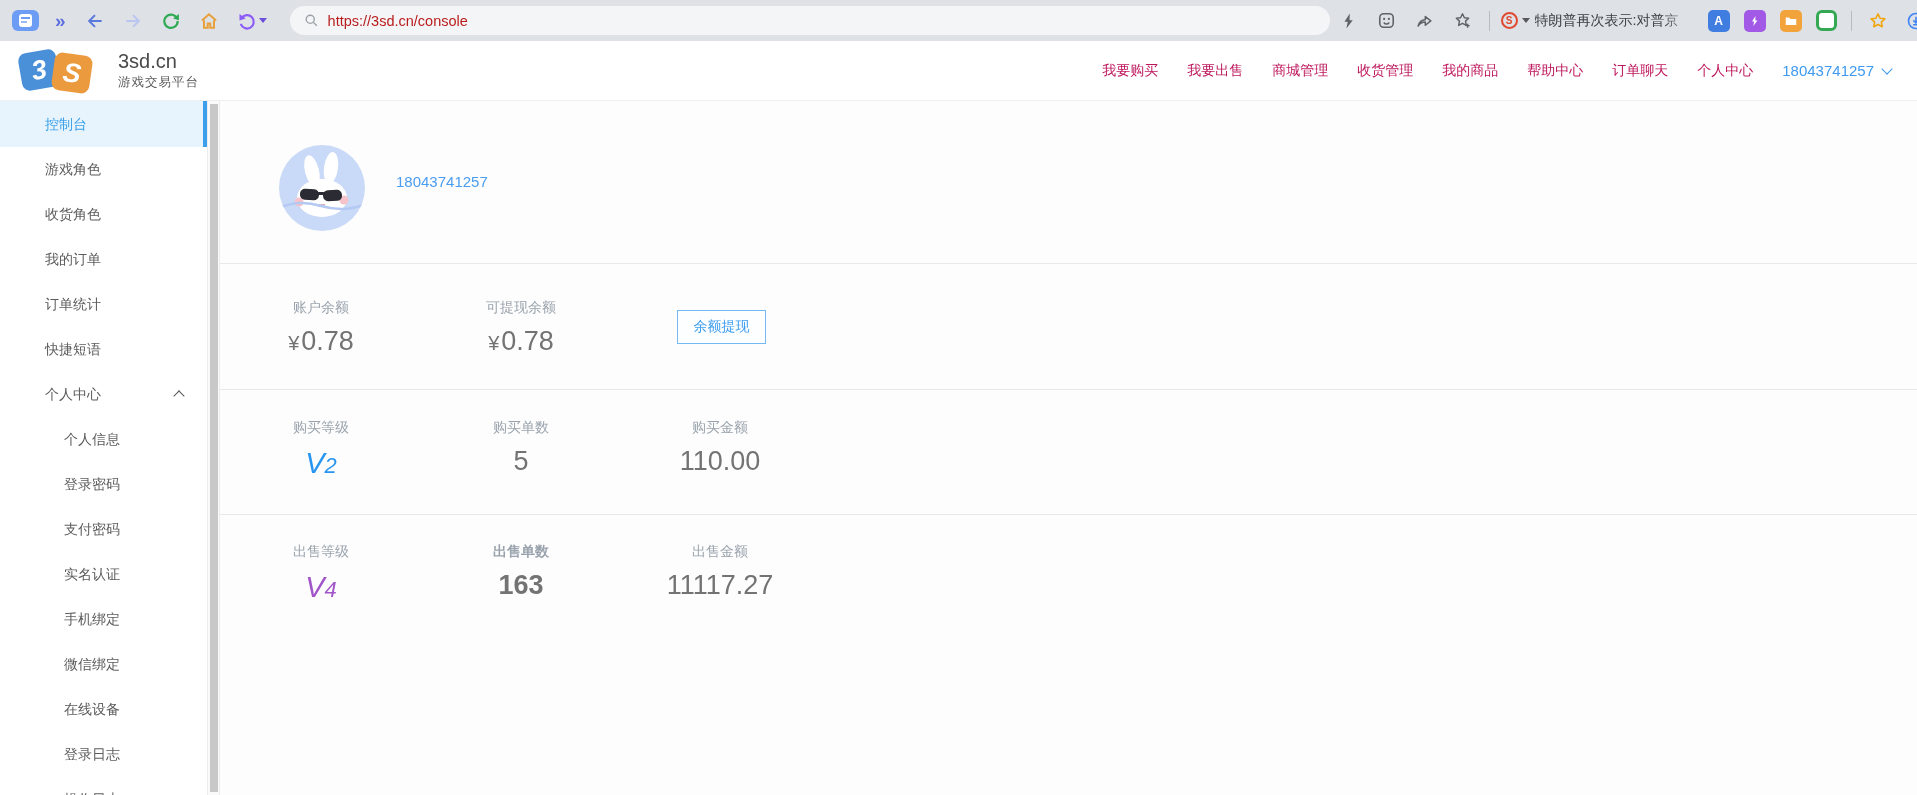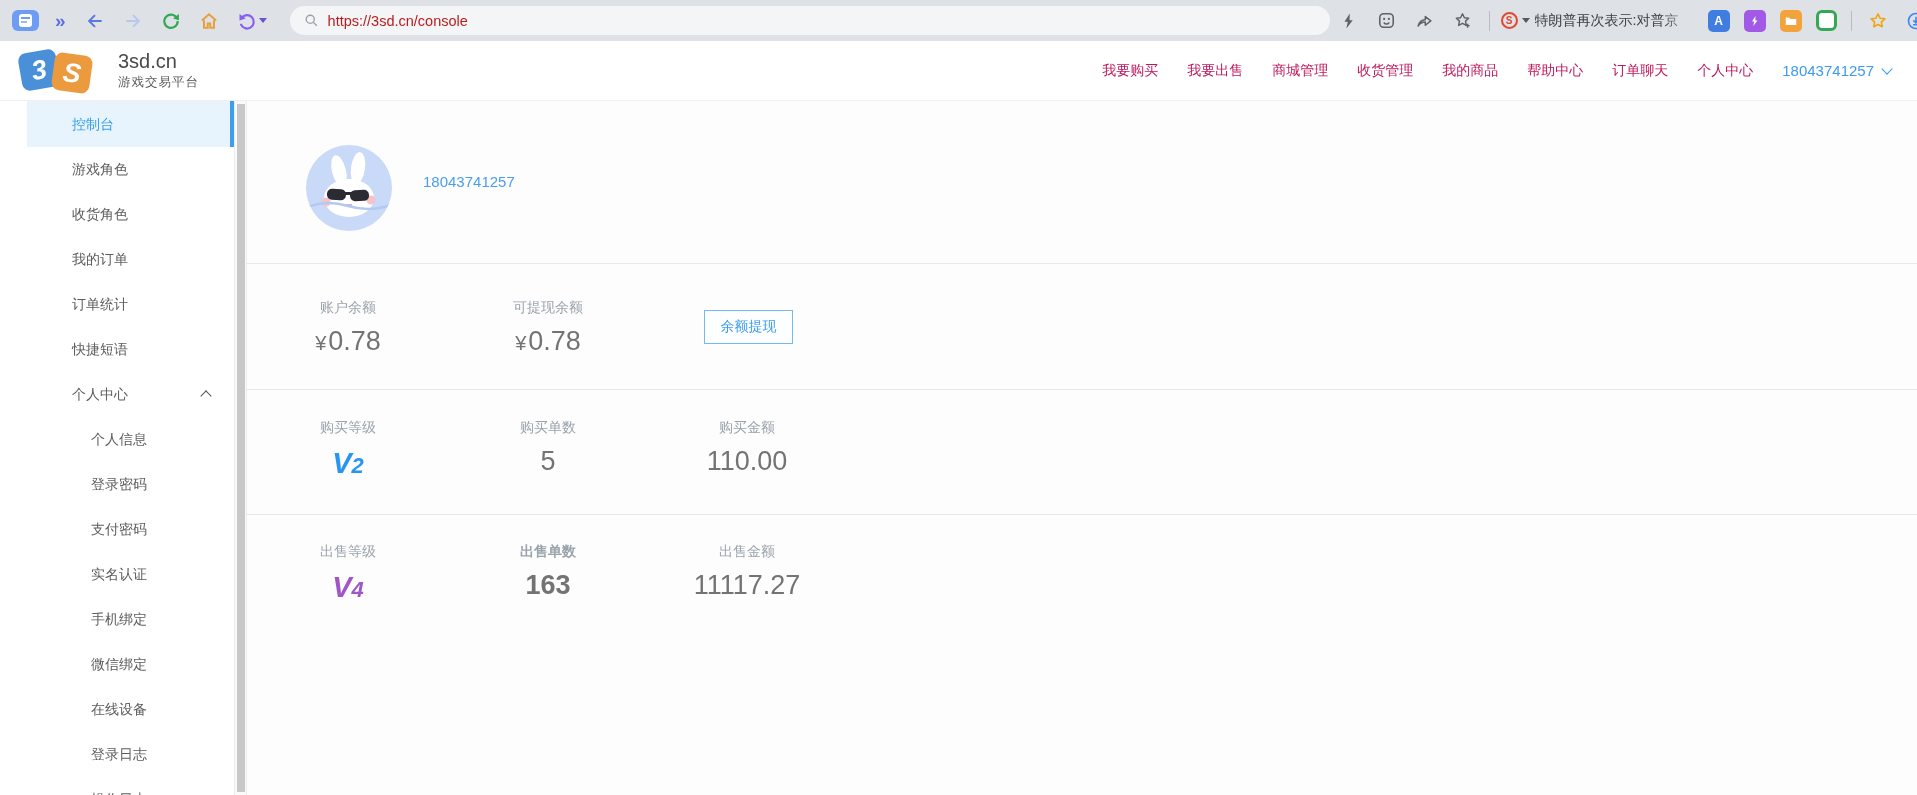--- a/index.html
+++ b/index.html
@@ -51,21 +51,21 @@
   .logo-text { margin-left:20px; }
   .logo-domain { font-size:20px; color:#4a4a4a; }
   .logo-tagline { font-size:12.5px; color:#5a5a5a; letter-spacing:1px; margin-top:1px; }
   .top-nav { margin-left:auto; display:flex; align-items:center; }
   .nav-item { font-size:14px; color:#be185d; margin-left:29px; cursor:pointer; white-space:nowrap; }
   .nav-account { font-size:15px; color:#3d9af0; margin-left:29px; cursor:pointer; display:flex; align-items:center; }
   .acct-chev { width:8px; height:8px; border-right:1.6px solid #3d9af0; border-bottom:1.6px solid #3d9af0;
     transform:rotate(45deg); margin-left:9px; margin-top:-4px; }
 
   
-  .page { display:flex; height:694px;padding-left:27px; }
+  .page { display:flex; height:694px; }
   .sidebar { width:207px; background:#fff; overflow:hidden; position:relative; flex:0 0 auto; }
   .menu-item { height:45px; line-height:45px; padding-left:45px; font-size:14px; color:#5c5c5c;
     cursor:pointer; position:relative; white-space:nowrap; }
   .menu-item.active { height:46px; line-height:46px; background:#e7f4fd; color:#3ba0e9; }
   .menu-item.active::after { content:""; position:absolute; right:0; top:0; width:4px; height:100%; background:#3ba0e9; }
   .menu-item.sub { padding-left:64px; }
   .chev-up { position:absolute; right:24px; top:20px; width:8px; height:8px;
     border-left:1.6px solid #555; border-top:1.6px solid #555; transform:rotate(45deg); }
   .side-scroll { width:12px; background:#fafafa; border-left:1px solid #ececec; position:relative; flex:0 0 auto; }
   .side-thumb { position:absolute; left:2px; top:3px; width:8px; height:688px; background:#c8c8c8; cursor:pointer; }
@@ -73,21 +73,21 @@
   
   .main { flex:1; background:#fdfdfd; border-left:1px solid #ececec; position:relative; }
   .avatar { position:absolute; left:59px; top:44px; width:86px; height:86px; border-radius:50%;
     background:#c9daf8; overflow:hidden; cursor:pointer; }
   .username { position:absolute; left:176px; top:72px; font-size:15px; color:#4a9df0; }
   .hr { position:absolute; left:0; right:0; height:1px; background:#e9e9e9; }
   .col { position:absolute; width:170px; text-align:center; }
   .stat-label { font-size:14px; color:#9aa3ad; }
   .stat-value { font-size:27px; color:#737373; margin-top:9px; }
   .cur { font-size:20px; margin-right:2px; }
-  .level { font-style:italic; font-weight:bold; font-size:22px; margin-top:10px; display:block; }
+  .level { font-style:italic; font-weight:normal; font-size:22px; margin-top:10px; display:block; }
   .level::first-letter { font-size:29px; }
   .level-blue { color:#2896f0; }
   .level-purple { color:#a055c8; }
   .btn-withdraw { position:absolute; left:457px; top:209px; width:89px; height:34px; background:#fdfeff;
     border:1px solid #74b9f2; border-radius:0; color:#3b9cf0; font-size:14px; cursor:pointer;
     font-family:"Liberation Sans","DejaVu Sans",sans-serif; }
 </style>
 </head>
 <body>
 

